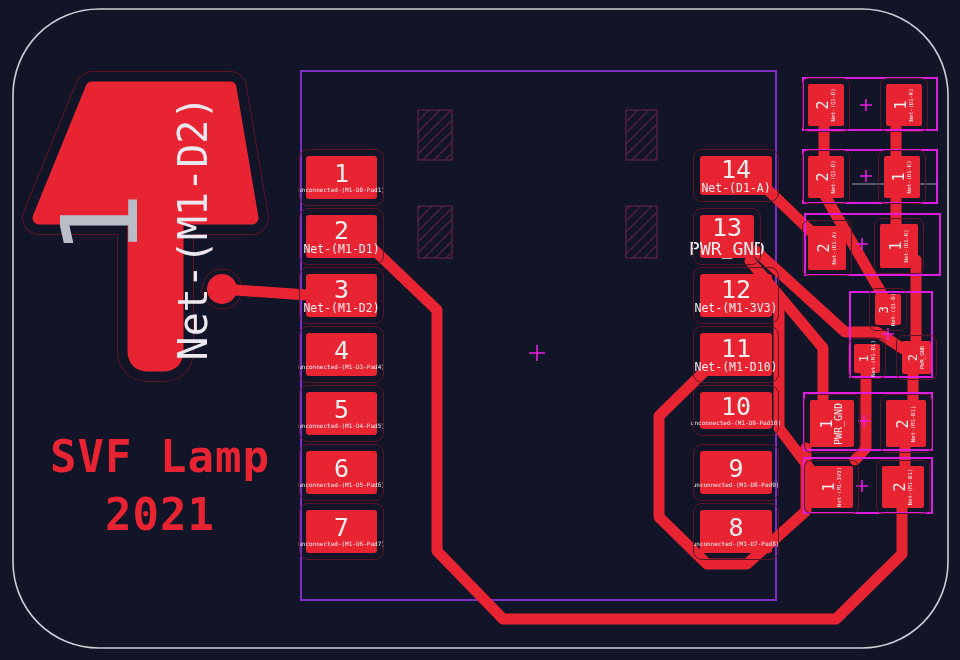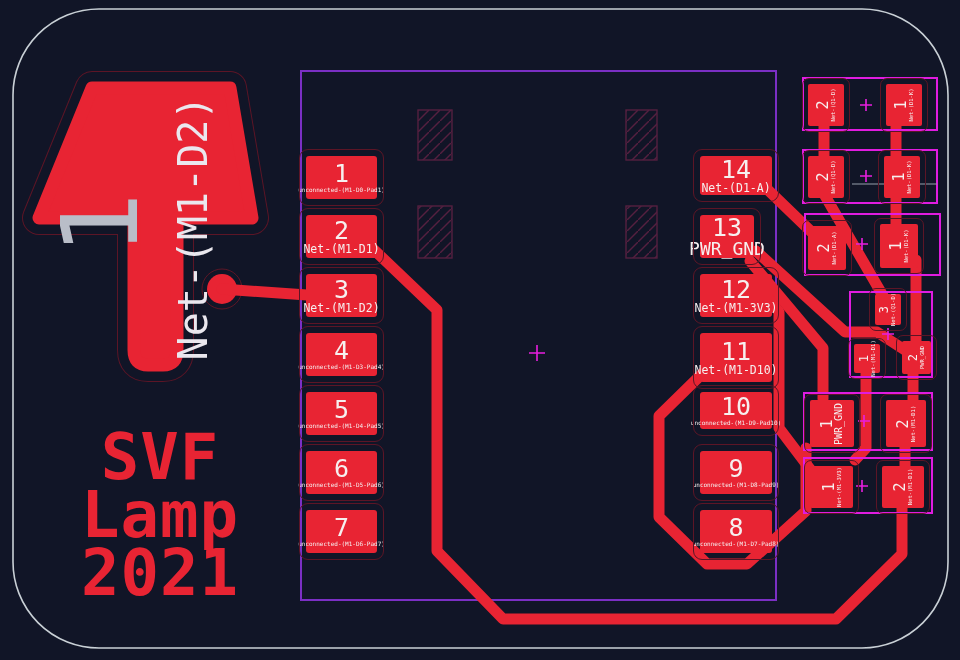--- a/index.html
+++ b/index.html
@@ -24,21 +24,21 @@
   .spad{position:absolute;background:var(--copper);border-radius:2px;display:flex;align-items:center;
         justify-content:center;color:var(--pad-text);z-index:3}
   .spad::after{content:"";position:absolute;inset:-6px;border:1px solid var(--clearance);border-radius:7px;pointer-events:none}
   .rot{display:flex;flex-direction:column;align-items:center;justify-content:center;transform:rotate(-90deg);white-space:nowrap}
   .rn{font-size:15px;line-height:14px}
   .rn.q{font-size:12px;line-height:11px}
   .rnet{font-size:5.5px;line-height:6px}
   .rnet.md{font-size:10px;line-height:10px}
   
   .board-title{position:absolute;left:14px;top:428px;width:292px;text-align:center;color:var(--copper);
-               font-weight:bold;font-size:64px;line-height:58px;letter-spacing:1px;z-index:2}
+               font-weight:bold;font-size:44px;line-height:58px;letter-spacing:1px;z-index:2}
 </style>
 </head>
 <body>
 
 <div class="stage">
 
   <svg class="layer" width="960" height="660" viewBox="0 0 960 660">
     <defs>
       <pattern id="hatch" width="11" height="11" patternUnits="userSpaceOnUse">
         <path d="M-2 13 L13 -2" stroke="var(--hatch)" stroke-width="1.4" fill="none"></path>
@@ -141,21 +141,21 @@
     <div class="pnet">Net-(D1-A)</div>
   </div>
   <div class="pad" style="left:700px;top:215px;width:54px;height:43px">
     <div class="pnum">13</div>
     <div class="pnet big">PWR_GND</div>
   </div>
   <div class="pad" style="left:700px;top:274px;width:72px;height:43px">
     <div class="pnum">12</div>
     <div class="pnet">Net-(M1-3V3)</div>
   </div>
-  <div class="pad" style="left:700px;top:333px;width:72px;height:49px">
+  <div class="pad" style="left:700px;top:333px;width:72px;height:43px">
     <div class="pnum">11</div>
     <div class="pnet">Net-(M1-D10)</div>
   </div>
   <div class="pad" style="left:700px;top:392px;width:72px;height:37px">
     <div class="pnum">10</div>
     <div class="pnet sm">unconnected-(M1-D9-Pad10)</div>
   </div>
   <div class="pad" style="left:700px;top:451px;width:72px;height:43px">
     <div class="pnum">9</div>
     <div class="pnet sm">unconnected-(M1-D8-Pad9)</div>

